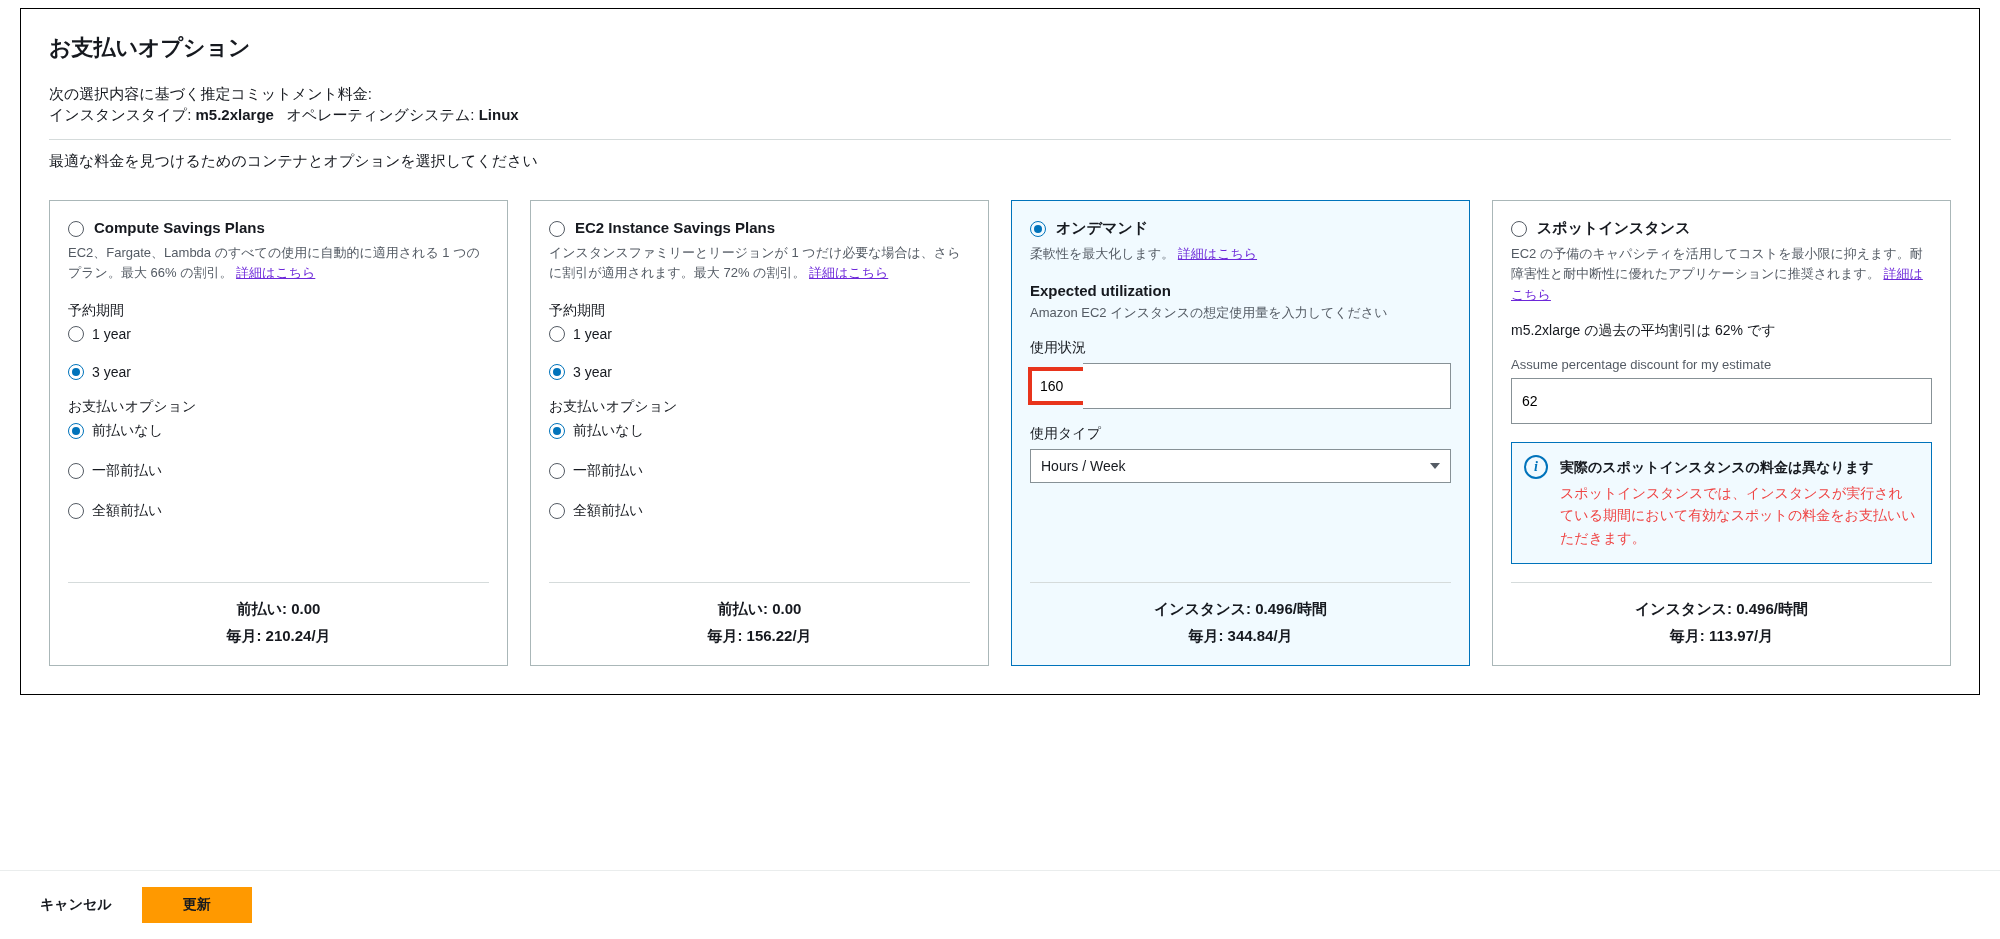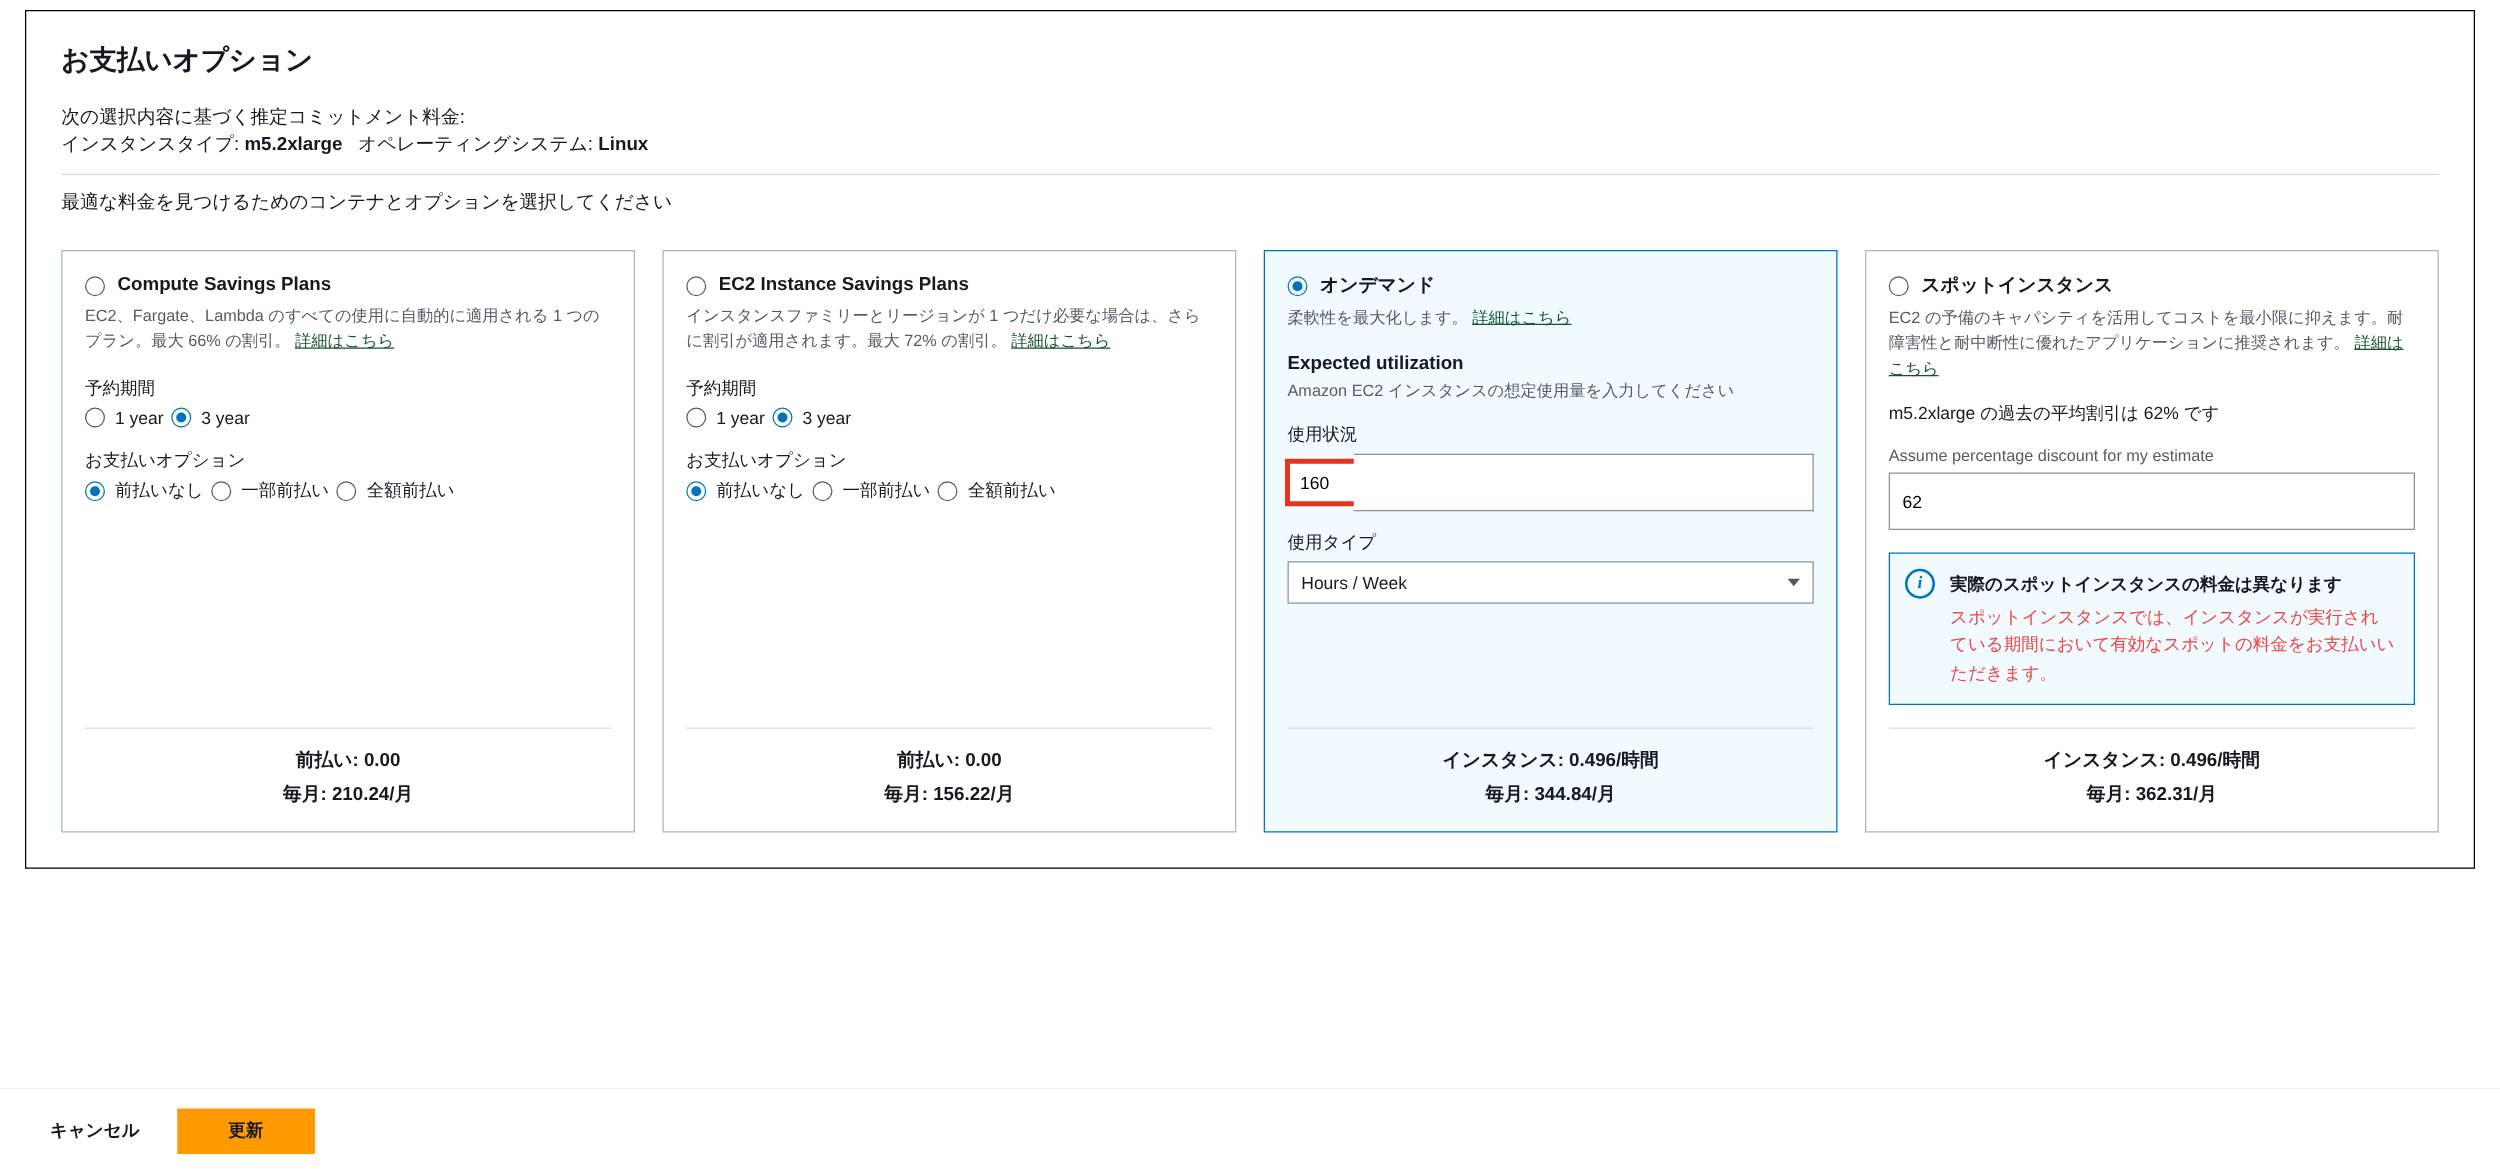--- a/index.html
+++ b/index.html
@@ -17,24 +17,24 @@
 
 .cards { display: flex; gap: 22px; }
 .card { flex: 1 1 0; border: 1px solid #aab7b8; background: #fff; padding: 18px 18px 16px 18px; display: flex; flex-direction: column; }
 .card.selected { border: 1.5px solid #0073bb; background: #f1faff; }
 .card-top { display: flex; align-items: flex-start; gap: 10px; }
 .radio { appearance: none; width: 16px; height: 16px; border: 1px solid #545b64; border-radius: 50%; margin-top: 2px; flex: none; position: relative; cursor: pointer; }
 .radio:checked { border-color: #0073bb; }
 .radio:checked::after { content: ""; position: absolute; inset: 3px; background: #0073bb; border-radius: 50%; }
 .card-title { font-size: 15px; font-weight: 700; color: #16191f; }
 .card-desc { font-size: 13px; color: #545b64; line-height: 1.6; margin-top: 6px; }
-.link { color: #14532d; text-decoration: underline; cursor: pointer; }
+.link { color: #6d28d9; text-decoration: underline; cursor: pointer; }
 
 .section-label { font-size: 14px; color: #16191f; margin-top: 18px; margin-bottom: 6px; }
-.radio-group { display: flex; flex-direction: row; gap: 6px; }
+.radio-group { display: flex; flex-direction: column; gap: 22px; }
 .radio-item { display: flex; align-items: center; gap: 8px; font-size: 14px; }
 .radio-item .radio { margin-top: 0; }
 
 .subtitle { font-size: 15px; font-weight: 700; margin-top: 18px; }
 .sub-desc { font-size: 13px; color: #545b64; margin-top: 4px; line-height: 1.5; }
 
 .field-label { font-size: 14px; color: #16191f; margin-top: 16px; margin-bottom: 6px; }
 .input { width: 100%; height: 46px; border: 1px solid #879196; padding: 0 10px; font-size: 14px; background: #fff; }
 .input-highlight { outline: 4px solid #e8341c; outline-offset: -2px; width: 57px; border: none; height: 34px; padding: 0 10px; font-size: 14px; }
 .input-row { display: flex; align-items: center; }
@@ -217,21 +217,21 @@
           <input class="input" type="text" value="62" style="">
           <div class="info-box">
             <div class="info-icon">i</div>
             <div class="info-title">実際のスポットインスタンスの料金は異なります</div>
             <div class="info-body">スポットインスタンスでは、インスタンスが実行されている期間において有効なスポットの料金をお支払いいただきます。</div>
           </div>
           <div class="card-spacer"></div>
           <hr class="card-footer-divider">
           <div class="card-footer">
             <div class="footer-line">インスタンス: 0.496/時間</div>
-            <div class="footer-line">毎月: 362.31/月</div>
+            <div class="footer-line">毎月: 113.97/月</div>
           </div>
         </div>
 
       </div>
     </div>
   </div>
 </div>
 
 <div class="bottom-bar">
   <div class="bottom-right">

